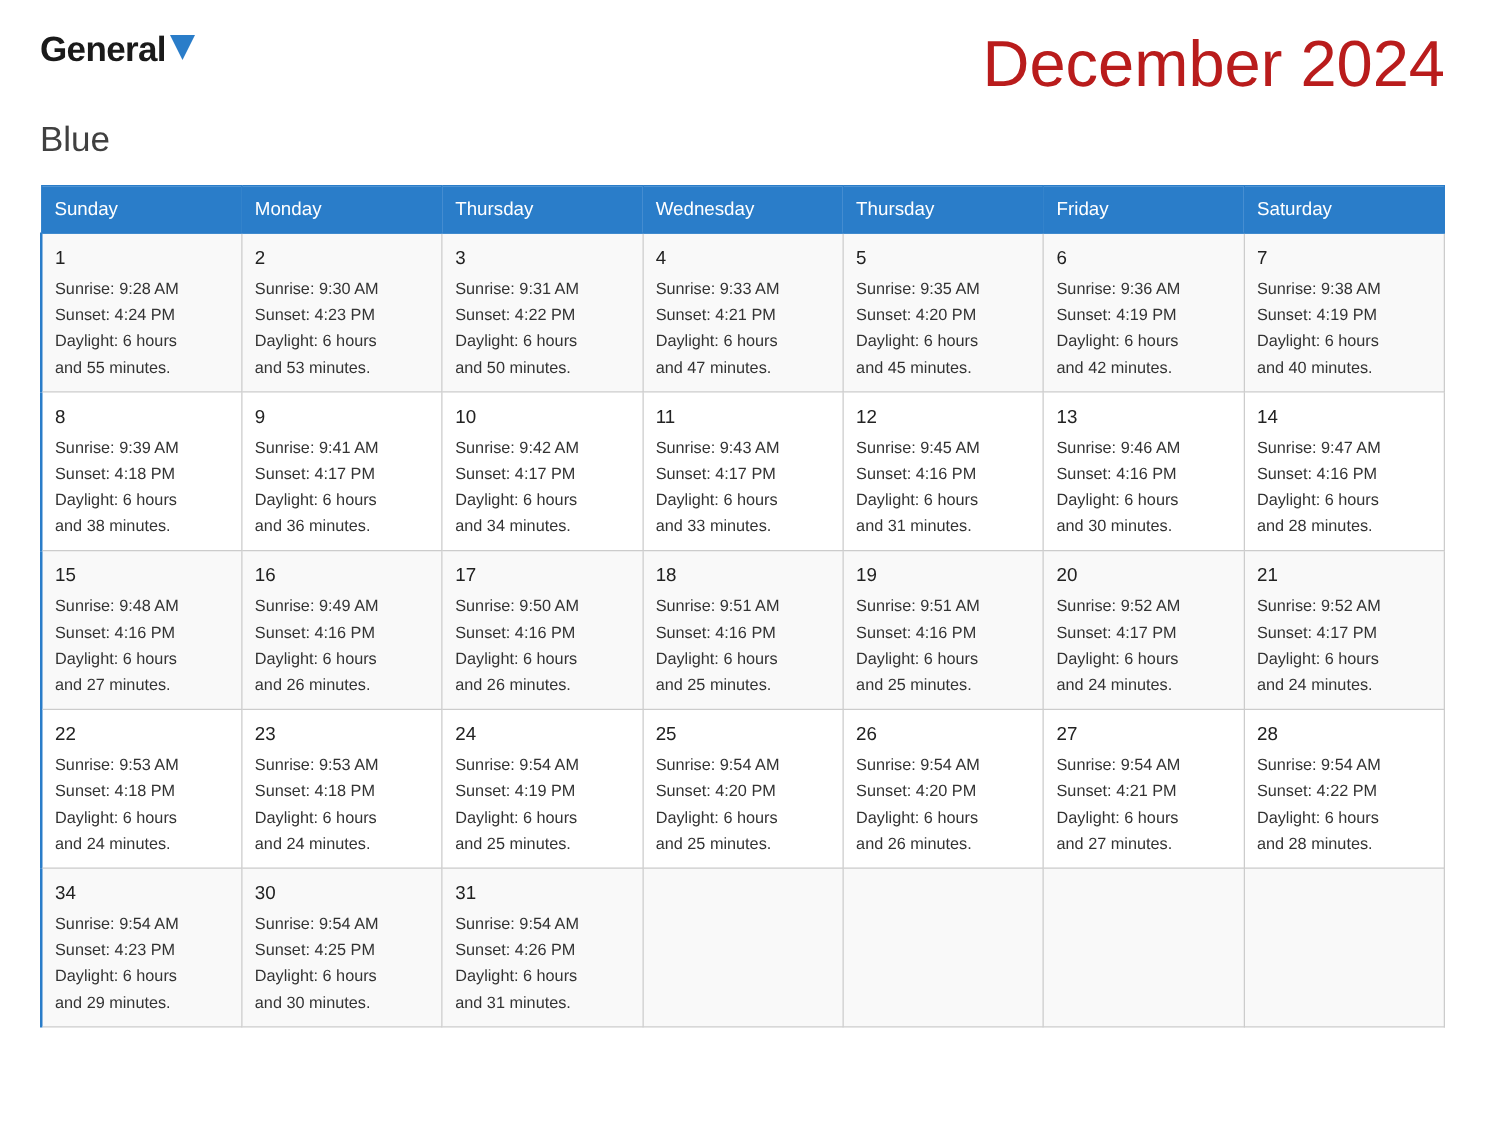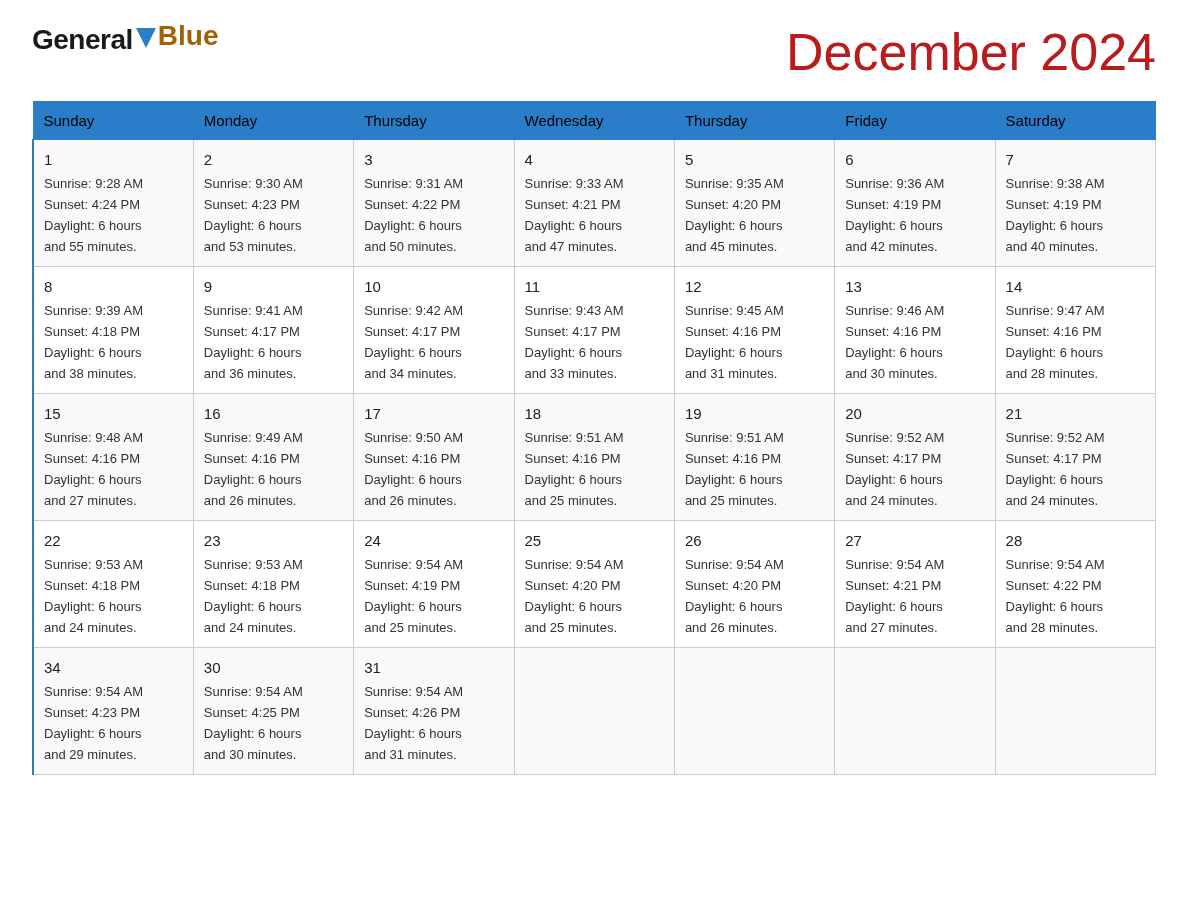--- a/index.html
+++ b/index.html
@@ -11,22 +11,23 @@
       min-height: 918px;
     }
     .header {
       display: flex;
       justify-content: space-between;
       align-items: flex-start;
       margin-bottom: 20px;
     }
     .logo {
       display: flex;
-      flex-direction: row;
+      flex-direction: column;
       align-items: flex-start;
+      gap: 44px;
     }
     .logo-row {
       display: flex;
       align-items: center;
     }
     .logo-blue-line {
       color: #1a6bb5;
       font-size: 26px;
       font-weight: bold;
     }
@@ -44,21 +45,21 @@
       font-weight: normal;
       color: #1a1a1a;
     }
     table {
       width: 100%;
       border-collapse: collapse;
       font-size: 13.5px;
     }
     thead tr th {
       background-color: #2a7dc9;
-      color: #000000;
+      color: #ffffff;
       padding: 10px 10px;
       text-align: left;
       font-size: 15px;
       font-weight: normal;
       border: 1px solid #2a7dc9;
     }
     tbody tr td {
       border: 1px solid #ccc;
       padding: 8px 10px;
       vertical-align: top;
@@ -92,21 +93,21 @@
 <div class="header">
   <div class="logo">
     <div class="logo-row">
       <span style="font-size:28px;font-weight:bold;color:#1a1a1a;letter-spacing:-0.5px;">General</span>
       <span style="display:inline-block;margin-left:3px;margin-top:2px;">
         <svg width="22" height="22" viewBox="0 0 22 22">
             <polygon points="0,0 20,0 10,20" fill="#2a7dc9"></polygon>
           </svg>
       </span>
     </div>
-    <span class="logo-blue-line" style="font-size:28px;font-weight:bold;color:#a16207;margin-top:-4px;text-align:center;">Blue</span>
+    <span class="logo-blue-line" style="font-size:28px;font-weight:normal;color:#404040;margin-top:-4px;text-align:center;">Blue</span>
   </div>
   <div class="title-block">
     <h1>December 2024</h1>
   </div>
 </div>
 
 <table>
   <thead>
     <tr>
     <th>Sunday</th>

